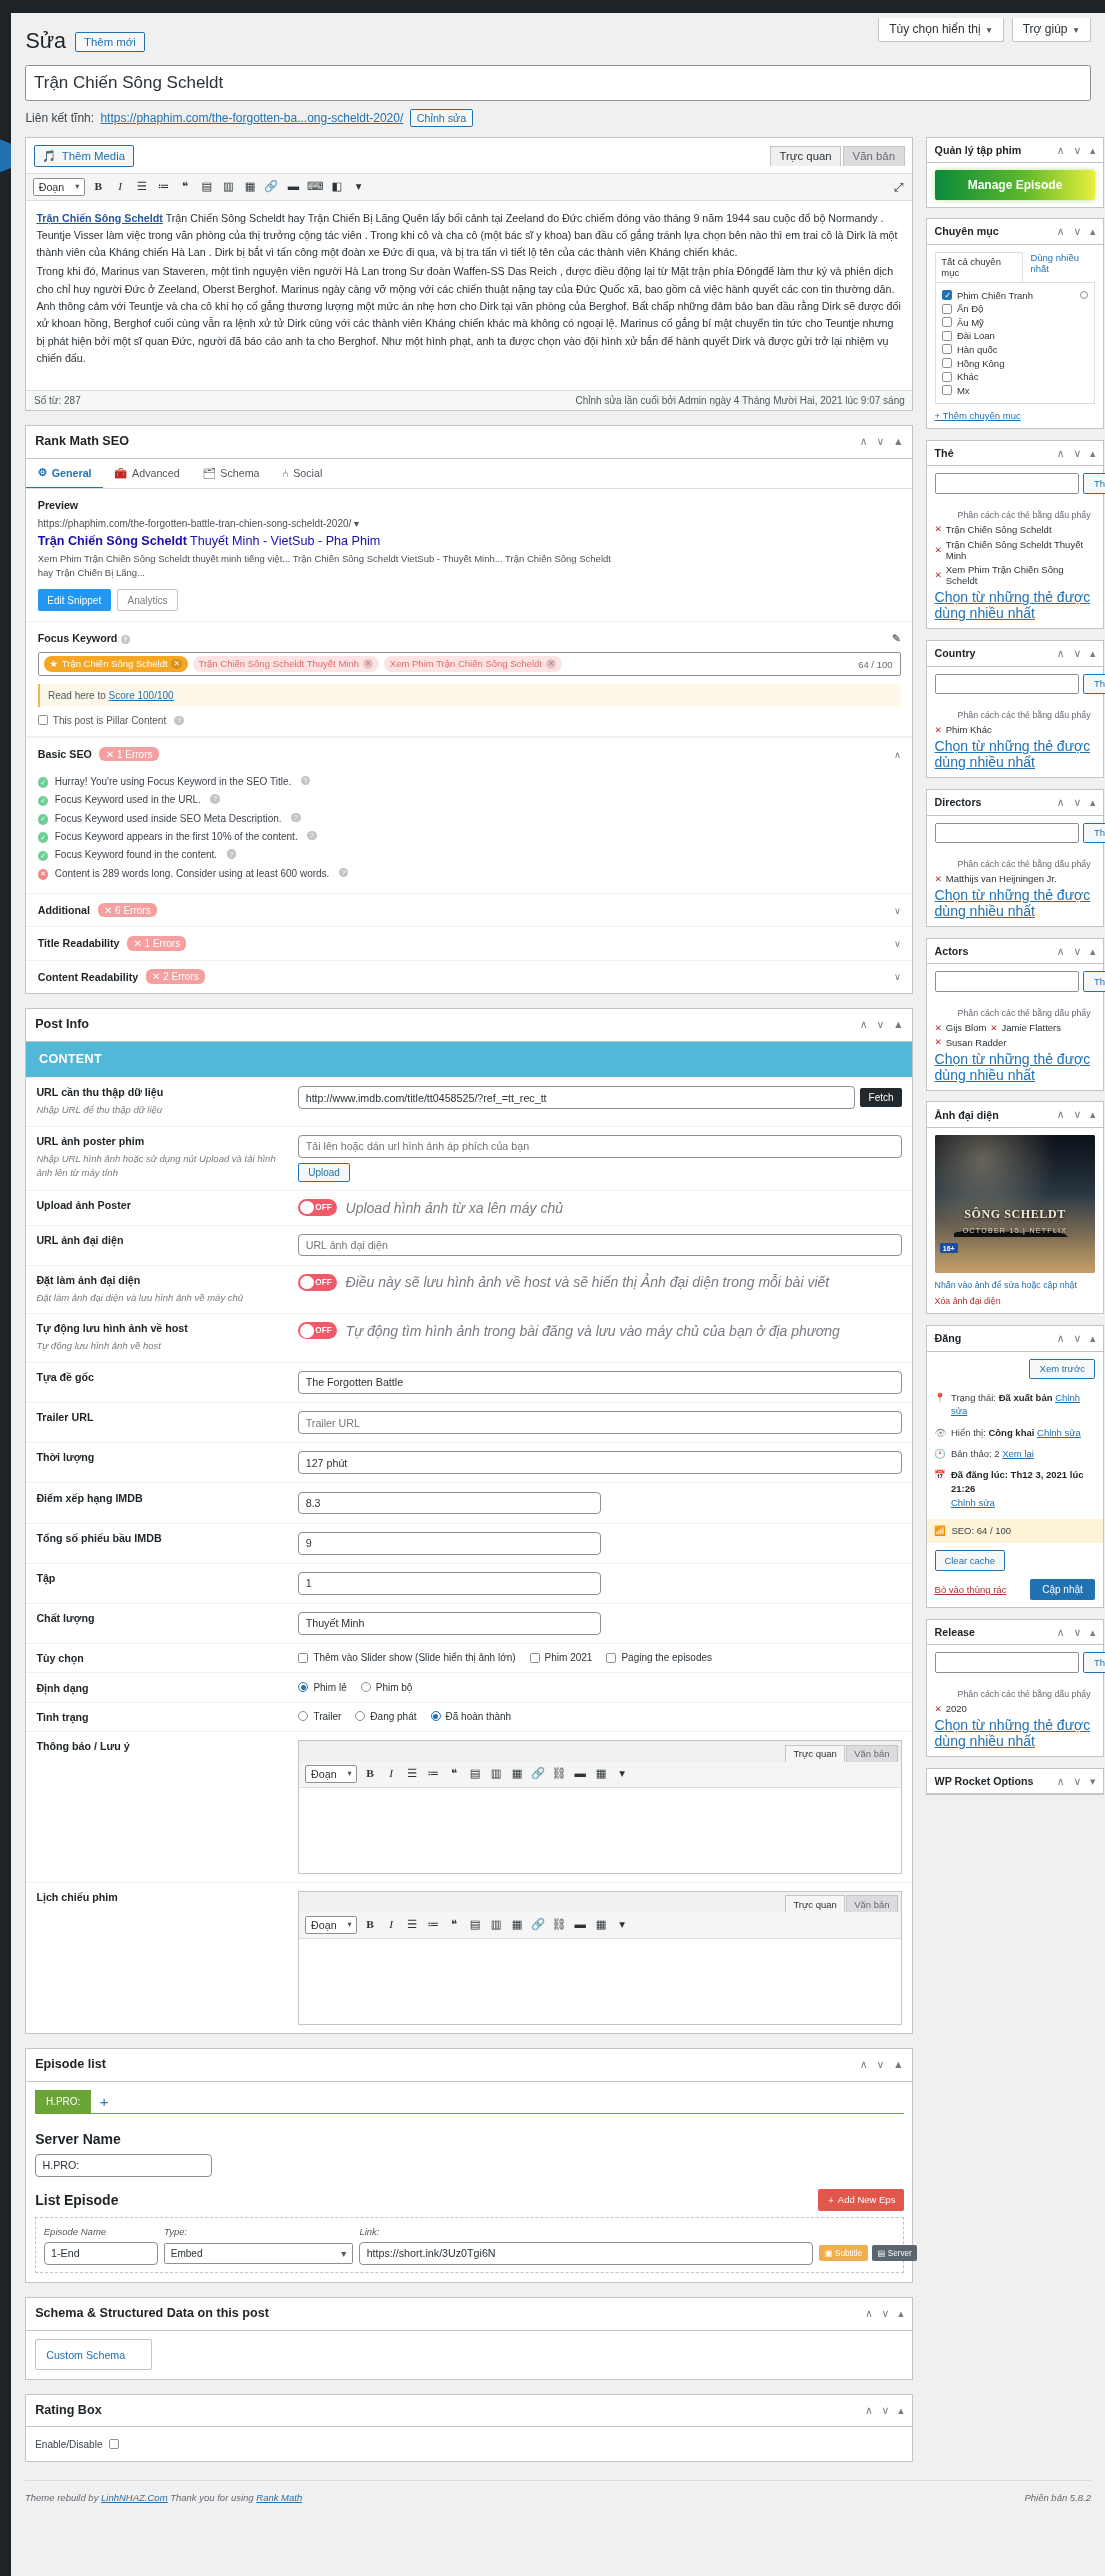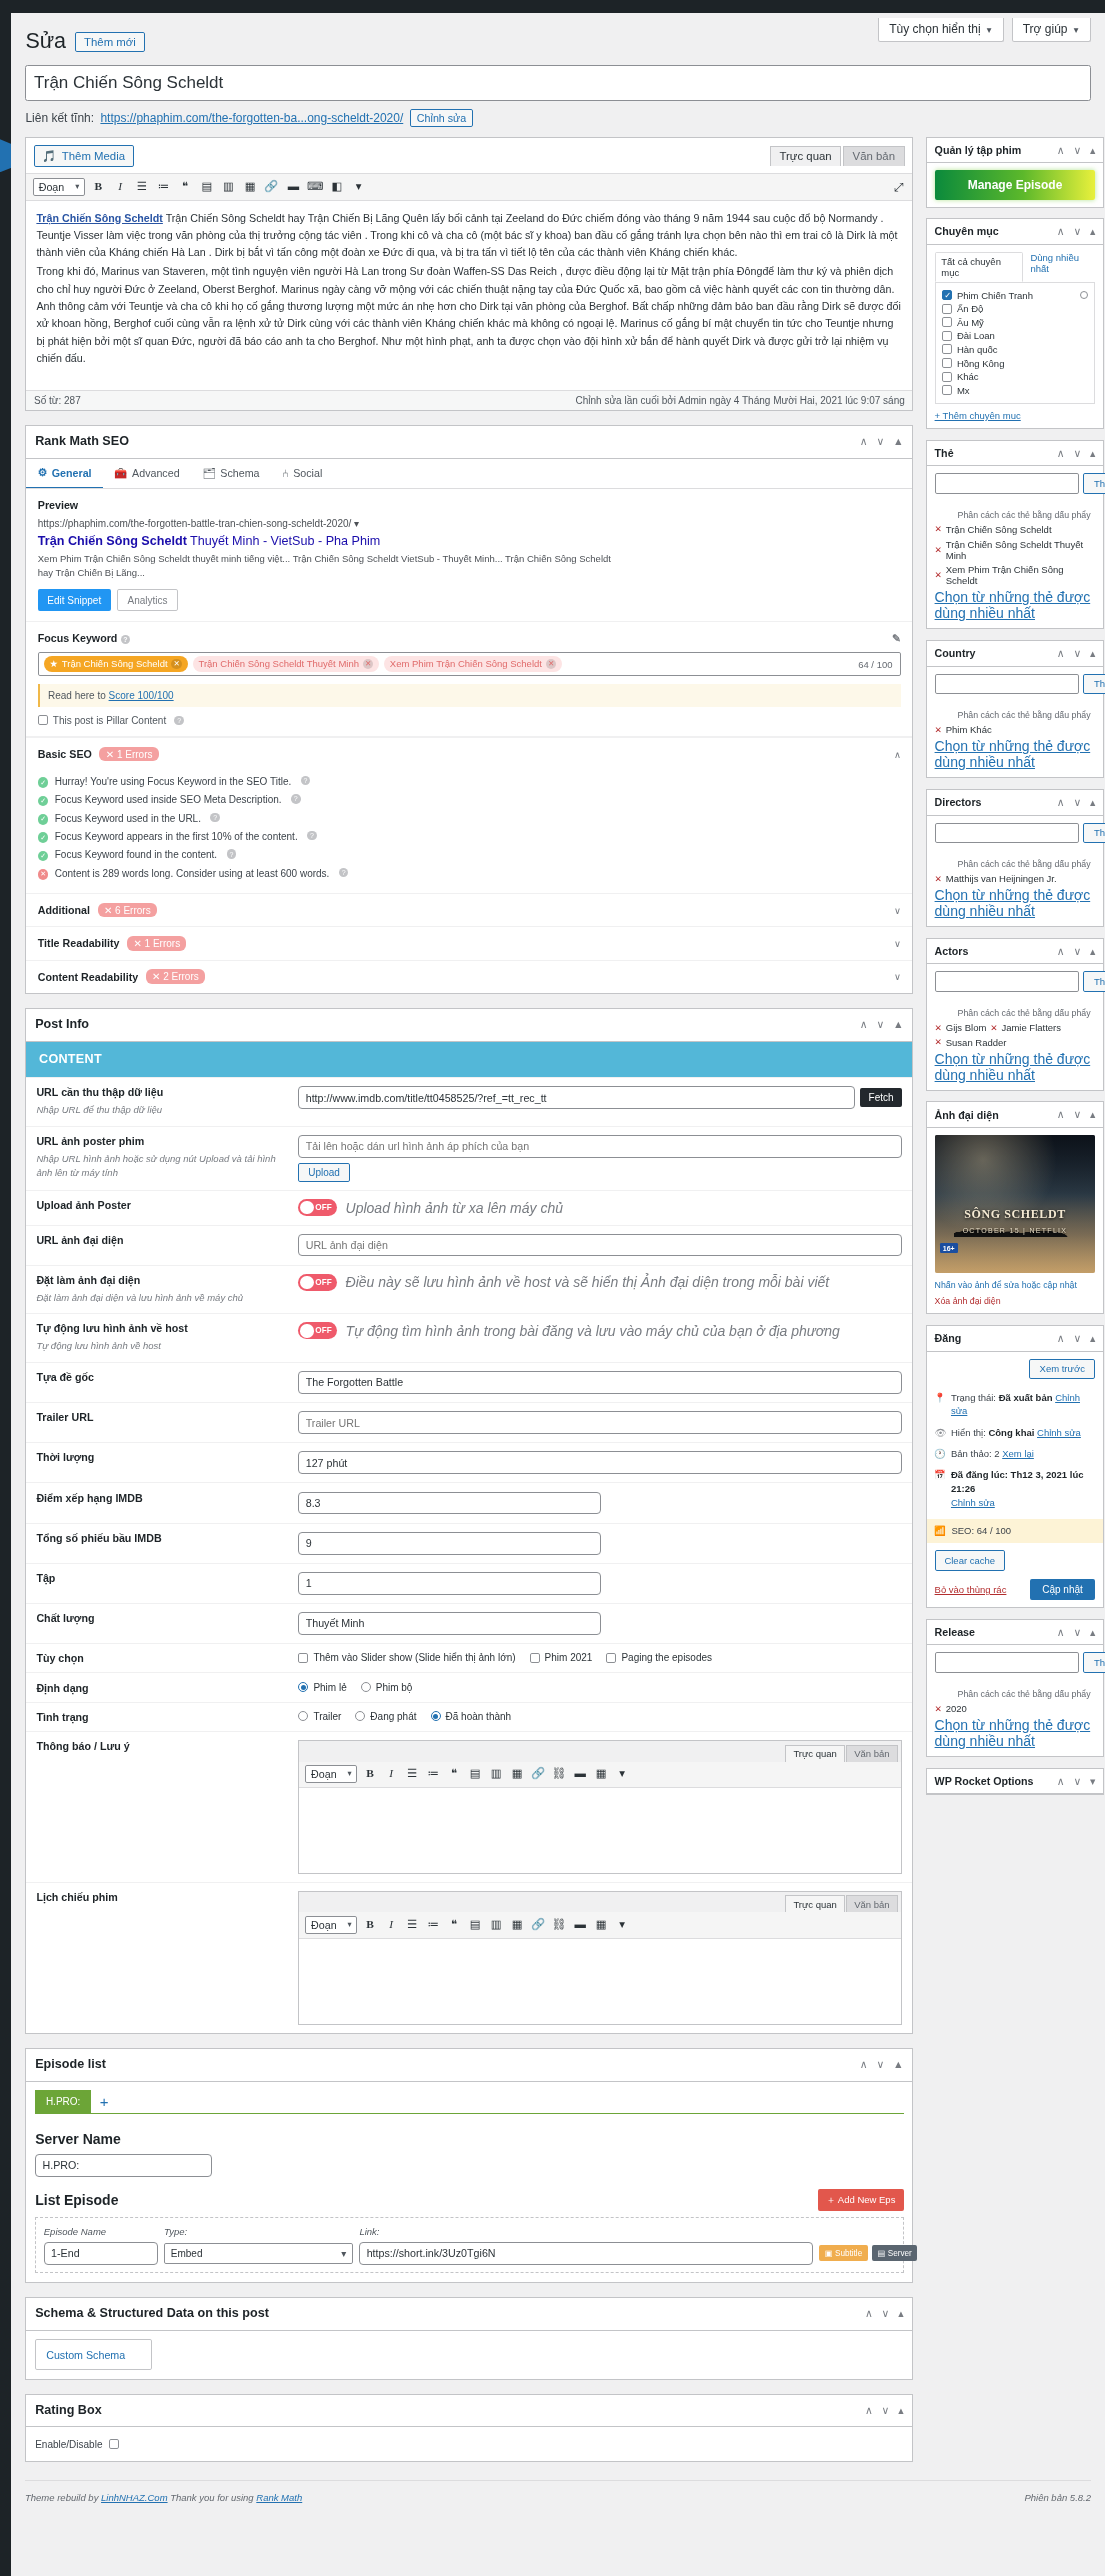--- a/index.html
+++ b/index.html
@@ -416,26 +416,26 @@
           <span class="chev">∧</span>
         </div>
         <div class="check-list">
           <div class="check-item">
               <span class="dot ok">✓</span>
               <span>Hurray! You're using Focus Keyword in the SEO Title.</span>
               <span class="q">?</span>
             </div>
           <div class="check-item">
               <span class="dot ok">✓</span>
-              <span>Focus Keyword used inside SEO Meta Description.</span>
+              <span>Focus Keyword used in the URL.</span>
               <span class="q">?</span>
             </div>
           <div class="check-item">
               <span class="dot ok">✓</span>
-              <span>Focus Keyword used in the URL.</span>
+              <span>Focus Keyword used inside SEO Meta Description.</span>
               <span class="q">?</span>
             </div>
           <div class="check-item">
               <span class="dot ok">✓</span>
               <span>Focus Keyword appears in the first 10% of the content.</span>
               <span class="q">?</span>
             </div>
           <div class="check-item">
               <span class="dot ok">✓</span>
               <span>Focus Keyword found in the content.</span>

